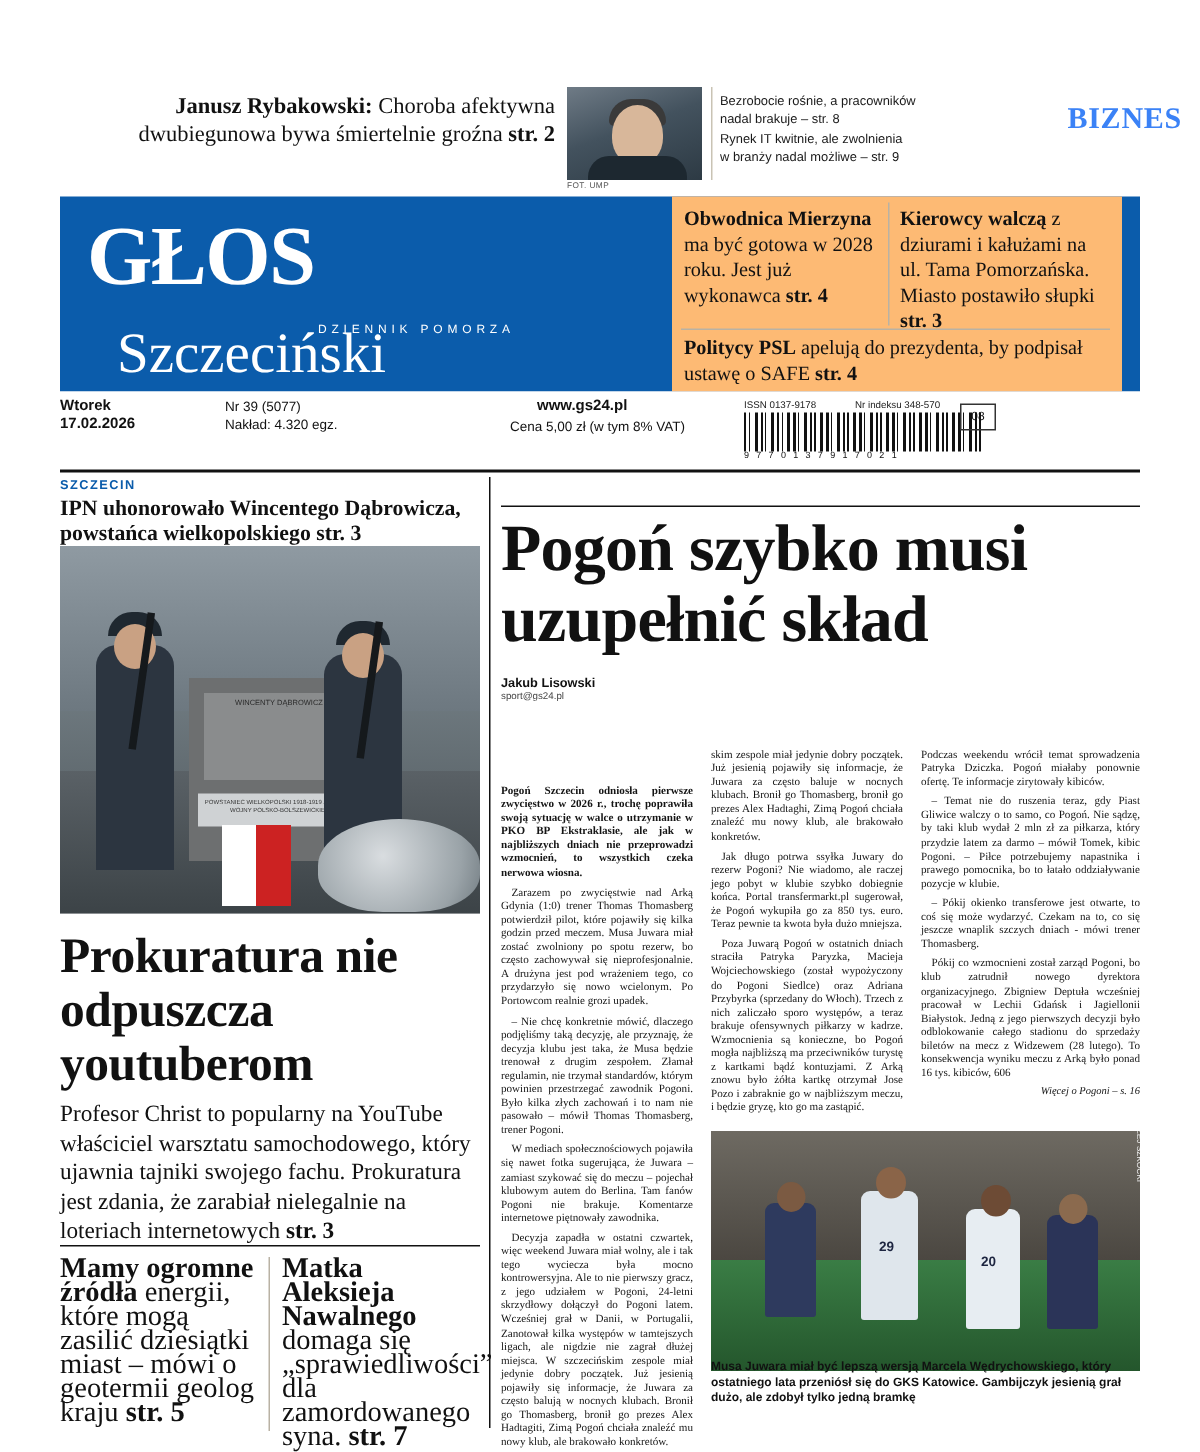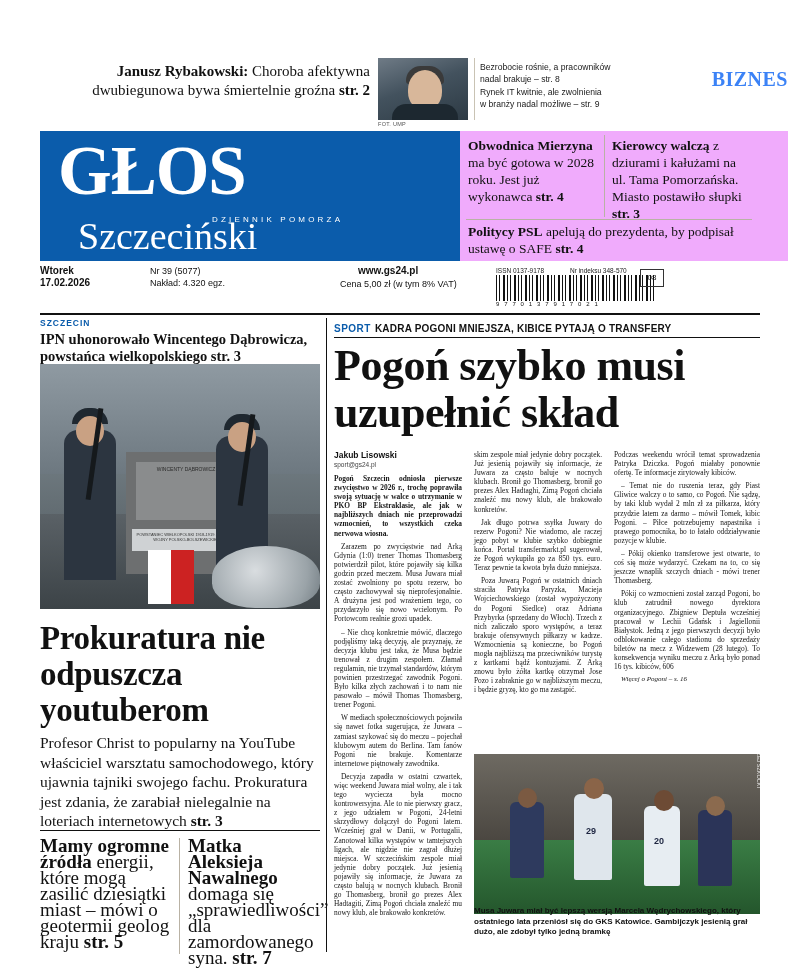--- a/index.html
+++ b/index.html
@@ -29,28 +29,28 @@
   .biznes-box{position:absolute;left:480px;top:56px;width:310px;height:64px;}
   .biznes-lines{position:absolute;left:0;top:6px;width:160px;font-size:8.6px;line-height:11.4px;
     font-family:"Liberation Sans",sans-serif;color:#1a1a1a;}
   .biznes-lines div{margin-bottom:1px;}
   .biznes-word{position:absolute;right:2px;top:12px;font-size:20px;letter-spacing:0.5px;
     font-family:"Liberation Serif",serif;font-weight:bold;color:#3b82f6;}
 
   
   .masthead{position:absolute;left:40px;top:131px;width:720px;height:130px;background:#0b5cab;}
   .mh-left{position:absolute;left:0;top:0;width:420px;height:130px;}
-  .glos{position:absolute;left:18px;top:2px;font-size:69px;line-height:76px;color:#fff;font-weight:bold;
+  .glos{position:absolute;left:18px;top:2px;font-size:56px;line-height:76px;color:#fff;font-weight:bold;
     font-family:"Liberation Serif",serif;letter-spacing:-1px;}
   .dziennik{position:absolute;left:172px;top:84px;font-size:8px;letter-spacing:3.2px;color:#fff;
     font-family:"Liberation Sans",sans-serif;}
   .szczecinski{position:absolute;left:38px;top:86px;font-size:38px;line-height:38px;color:#fff;
     font-family:"Liberation Serif",serif;}
 
-  .mh-right{position:absolute;left:420px;top:0;width:300px;height:130px;background:#f0abfc;padding-left:28px;}
+  .mh-right{position:absolute;left:408px;top:0;width:300px;height:130px;background:#fdba74;}
   .mh-cell{position:absolute;font-family:"Liberation Serif",serif;font-size:13.5px;line-height:17px;color:#111;}
   .mh-cell b{font-weight:bold;}
   .mh-c1{left:8px;top:6px;width:130px;}
   .mh-c2{left:152px;top:6px;width:140px;}
   .mh-c3{left:8px;top:92px;width:280px;}
   .mh-vline{position:absolute;left:144px;top:4px;width:1px;height:82px;background:#b9b2a4;}
   .mh-hline{position:absolute;left:6px;top:88px;width:286px;height:1px;background:#b9b2a4;}
 
   
   .infobar{position:absolute;left:40px;top:261px;width:720px;height:52px;background:#fff;}
@@ -123,21 +123,21 @@
   .sport-rule{position:absolute;left:334px;top:337px;width:426px;height:1px;background:#111;}
   .sport-head{position:absolute;left:334px;top:342px;width:430px;font-family:"Liberation Serif",serif;
     font-size:44px;line-height:47px;font-weight:bold;color:#111;letter-spacing:-0.5px;}
   .byline{position:absolute;left:334px;top:450px;width:130px;font-family:"Liberation Sans",sans-serif;}
   .byline .bn{font-size:8.5px;font-weight:bold;color:#111;}
   .byline .be{font-size:6.5px;color:#444;margin-top:1px;}
 
   .col{position:absolute;font-family:"Liberation Serif",serif;font-size:7.4px;line-height:9.1px;
     text-align:justify;color:#151515;}
   .col p{margin:0 0 4px 0;text-indent:7px;}
-  .col p.first{text-indent:0;}
+  .col p.first{text-indent:0;margin-top:48px;}
   .col b{font-weight:bold;}
   .c1{left:334px;top:474px;width:128px;}
   .c2{left:474px;top:450px;width:128px;}
   .c3{left:614px;top:450px;width:146px;}
   .italic-end{font-style:italic;font-size:7px;}
 
   .sport-photo{position:absolute;left:474px;top:742px;width:286px;height:160px;overflow:hidden;
     background:linear-gradient(180deg,#2f6b3a 0%,#265c31 60%,#1d4a27 100%);margin-top:12px;}
   .sp-pitch{position:absolute;left:0;top:86px;width:286px;height:74px;background:linear-gradient(180deg,#3a7d45,#24562c);}
   .sp-crowd{position:absolute;left:0;top:0;width:286px;height:86px;background:linear-gradient(180deg,#6e6a62,#4b4741);}
@@ -266,24 +266,20 @@
         <b>Mamy ogromne źródła</b><span> energii, które mogą zasilić dziesiątki miast – mówi o geotermii geolog kraju </span><b>str. 5</b>
       </div>
       <div class="tc tc2">
         <b>Matka Aleksieja Nawalnego</b><span> domaga się „sprawiedliwości” dla zamordowanego syna. </span><b>str. 7</b>
       </div>
     </div>
   </div>
 
   <div class="vrule"></div>
 
-  <div class="sportbar">
-    <span class="sport-label">SPORT</span>
-    <span class="sport-teaser">KADRA POGONI MNIEJSZA, KIBICE PYTAJĄ O TRANSFERY</span>
-  </div>
   <div class="sport-rule"></div>
   <div class="sport-head">Pogoń szybko musi uzupełnić skład</div>
 
   <div class="byline">
     <div class="bn">Jakub Lisowski</div>
     <div class="be">sport@gs24.pl</div>
   </div>
 
   <div class="col c1">
     <p class="first"><b>Pogoń Szczecin odniosła pierwsze zwycięstwo w 2026 r., trochę poprawiła swoją sytuację w walce o utrzymanie w PKO BP Ekstraklasie, ale jak w najbliższych dniach nie przeprowadzi wzmocnień, to wszystkich czeka nerwowa wiosna.</b></p>
@@ -297,21 +293,21 @@
     <p class="first">skim zespole miał jedynie dobry początek. Już jesienią pojawiły się informacje, że Juwara za często baluje w nocnych klubach. Bronił go Thomasberg, bronił go prezes Alex Hadtaghi, Zimą Pogoń chciała znaleźć mu nowy klub, ale brakowało konkretów.</p>
     <p>Jak długo potrwa ssyłka Juwary do rezerw Pogoni? Nie wiadomo, ale raczej jego pobyt w klubie szybko dobiegnie końca. Portal transfermarkt.pl sugerował, że Pogoń wykupiła go za 850 tys. euro. Teraz pewnie ta kwota była dużo mniejsza.</p>
     <p>Poza Juwarą Pogoń w ostatnich dniach straciła Patryka Paryzka, Macieja Wojciechowskiego (został wypożyczony do Pogoni Siedlce) oraz Adriana Przybyrka (sprzedany do Włoch). Trzech z nich zaliczało sporo występów, a teraz brakuje ofensywnych piłkarzy w kadrze. Wzmocnienia są konieczne, bo Pogoń mogła najbliższą ma przeciwników turystę z kartkami bądź kontuzjami. Z Arką znowu było żółta kartkę otrzymał Jose Pozo i zabraknie go w najbliższym meczu, i będzie gryzę, kto go ma zastąpić.</p>
   </div>
 
   <div class="col c3">
     <p class="first">Podczas weekendu wrócił temat sprowadzenia Patryka Dziczka. Pogoń miałaby ponownie ofertę. Te informacje zirytowały kibiców.</p>
     <p>– Temat nie do ruszenia teraz, gdy Piast Gliwice walczy o to samo, co Pogoń. Nie sądzę, by taki klub wydał 2 mln zł za piłkarza, który przydzie latem za darmo – mówił Tomek, kibic Pogoni. – Piłce potrzebujemy napastnika i prawego pomocnika, bo to łatało oddziaływanie pozycje w klubie.</p>
     <p>– Pókij okienko transferowe jest otwarte, to coś się może wydarzyć. Czekam na to, co się jeszcze wnaplik szczych dniach - mówi trener Thomasberg.</p>
     <p>Pókij co wzmocnieni został zarząd Pogoni, bo klub zatrudnił nowego dyrektora organizacyjnego. Zbigniew Deptuła wcześniej pracował w Lechii Gdańsk i Jagiellonii Białystok. Jedną z jego pierwszych decyzji było odblokowanie całego stadionu do sprzedaży biletów na mecz z Widzewem (28 lutego). To konsekwencja wyniku meczu z Arką było ponad 16 tys. kibiców, 606</p>
-    <p style="text-align:left" class="italic-end">Więcej o Pogoni – s. 16</p>
+    <p style="text-align:right" class="italic-end">Więcej o Pogoni – s. 16</p>
   </div>
 
   <div class="sport-photo">
     <div class="sp-crowd"></div>
     <div class="sp-pitch"></div>
     <div class="pl plA"></div>
     <div class="plAh"></div>
     <div class="pl plB"></div>
     <div class="plBh"></div>
     <div class="pl plC"></div>

